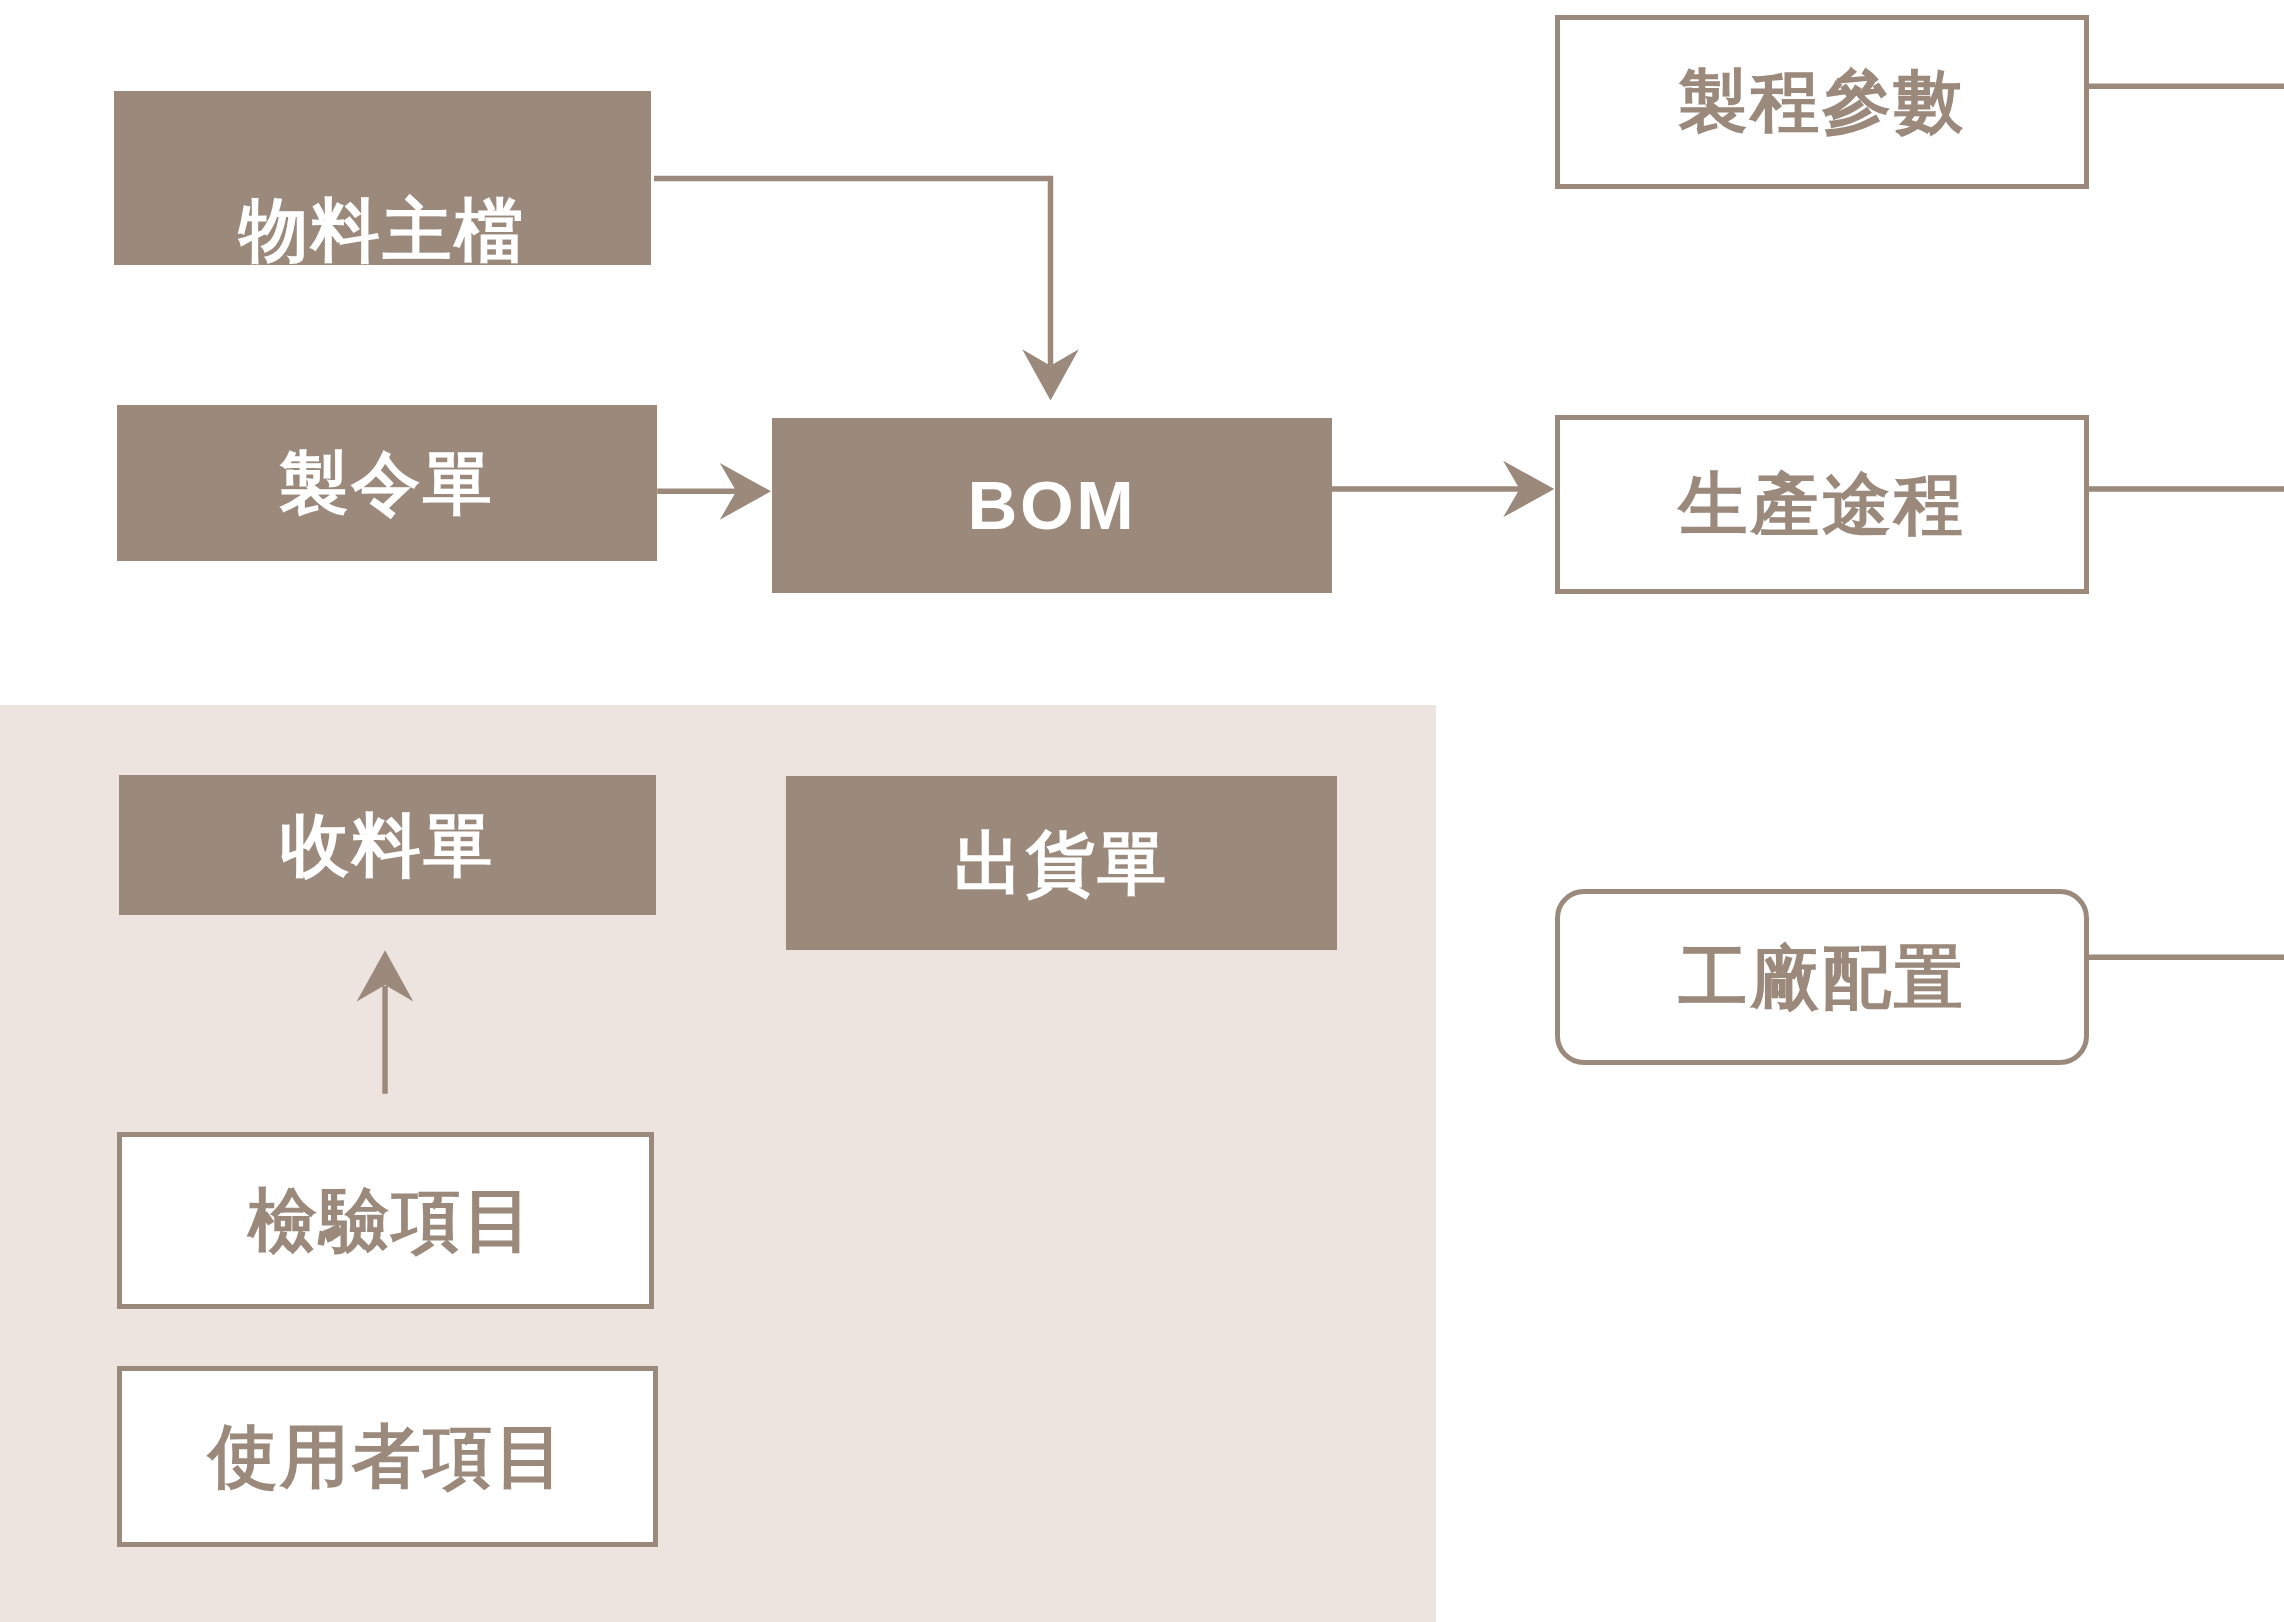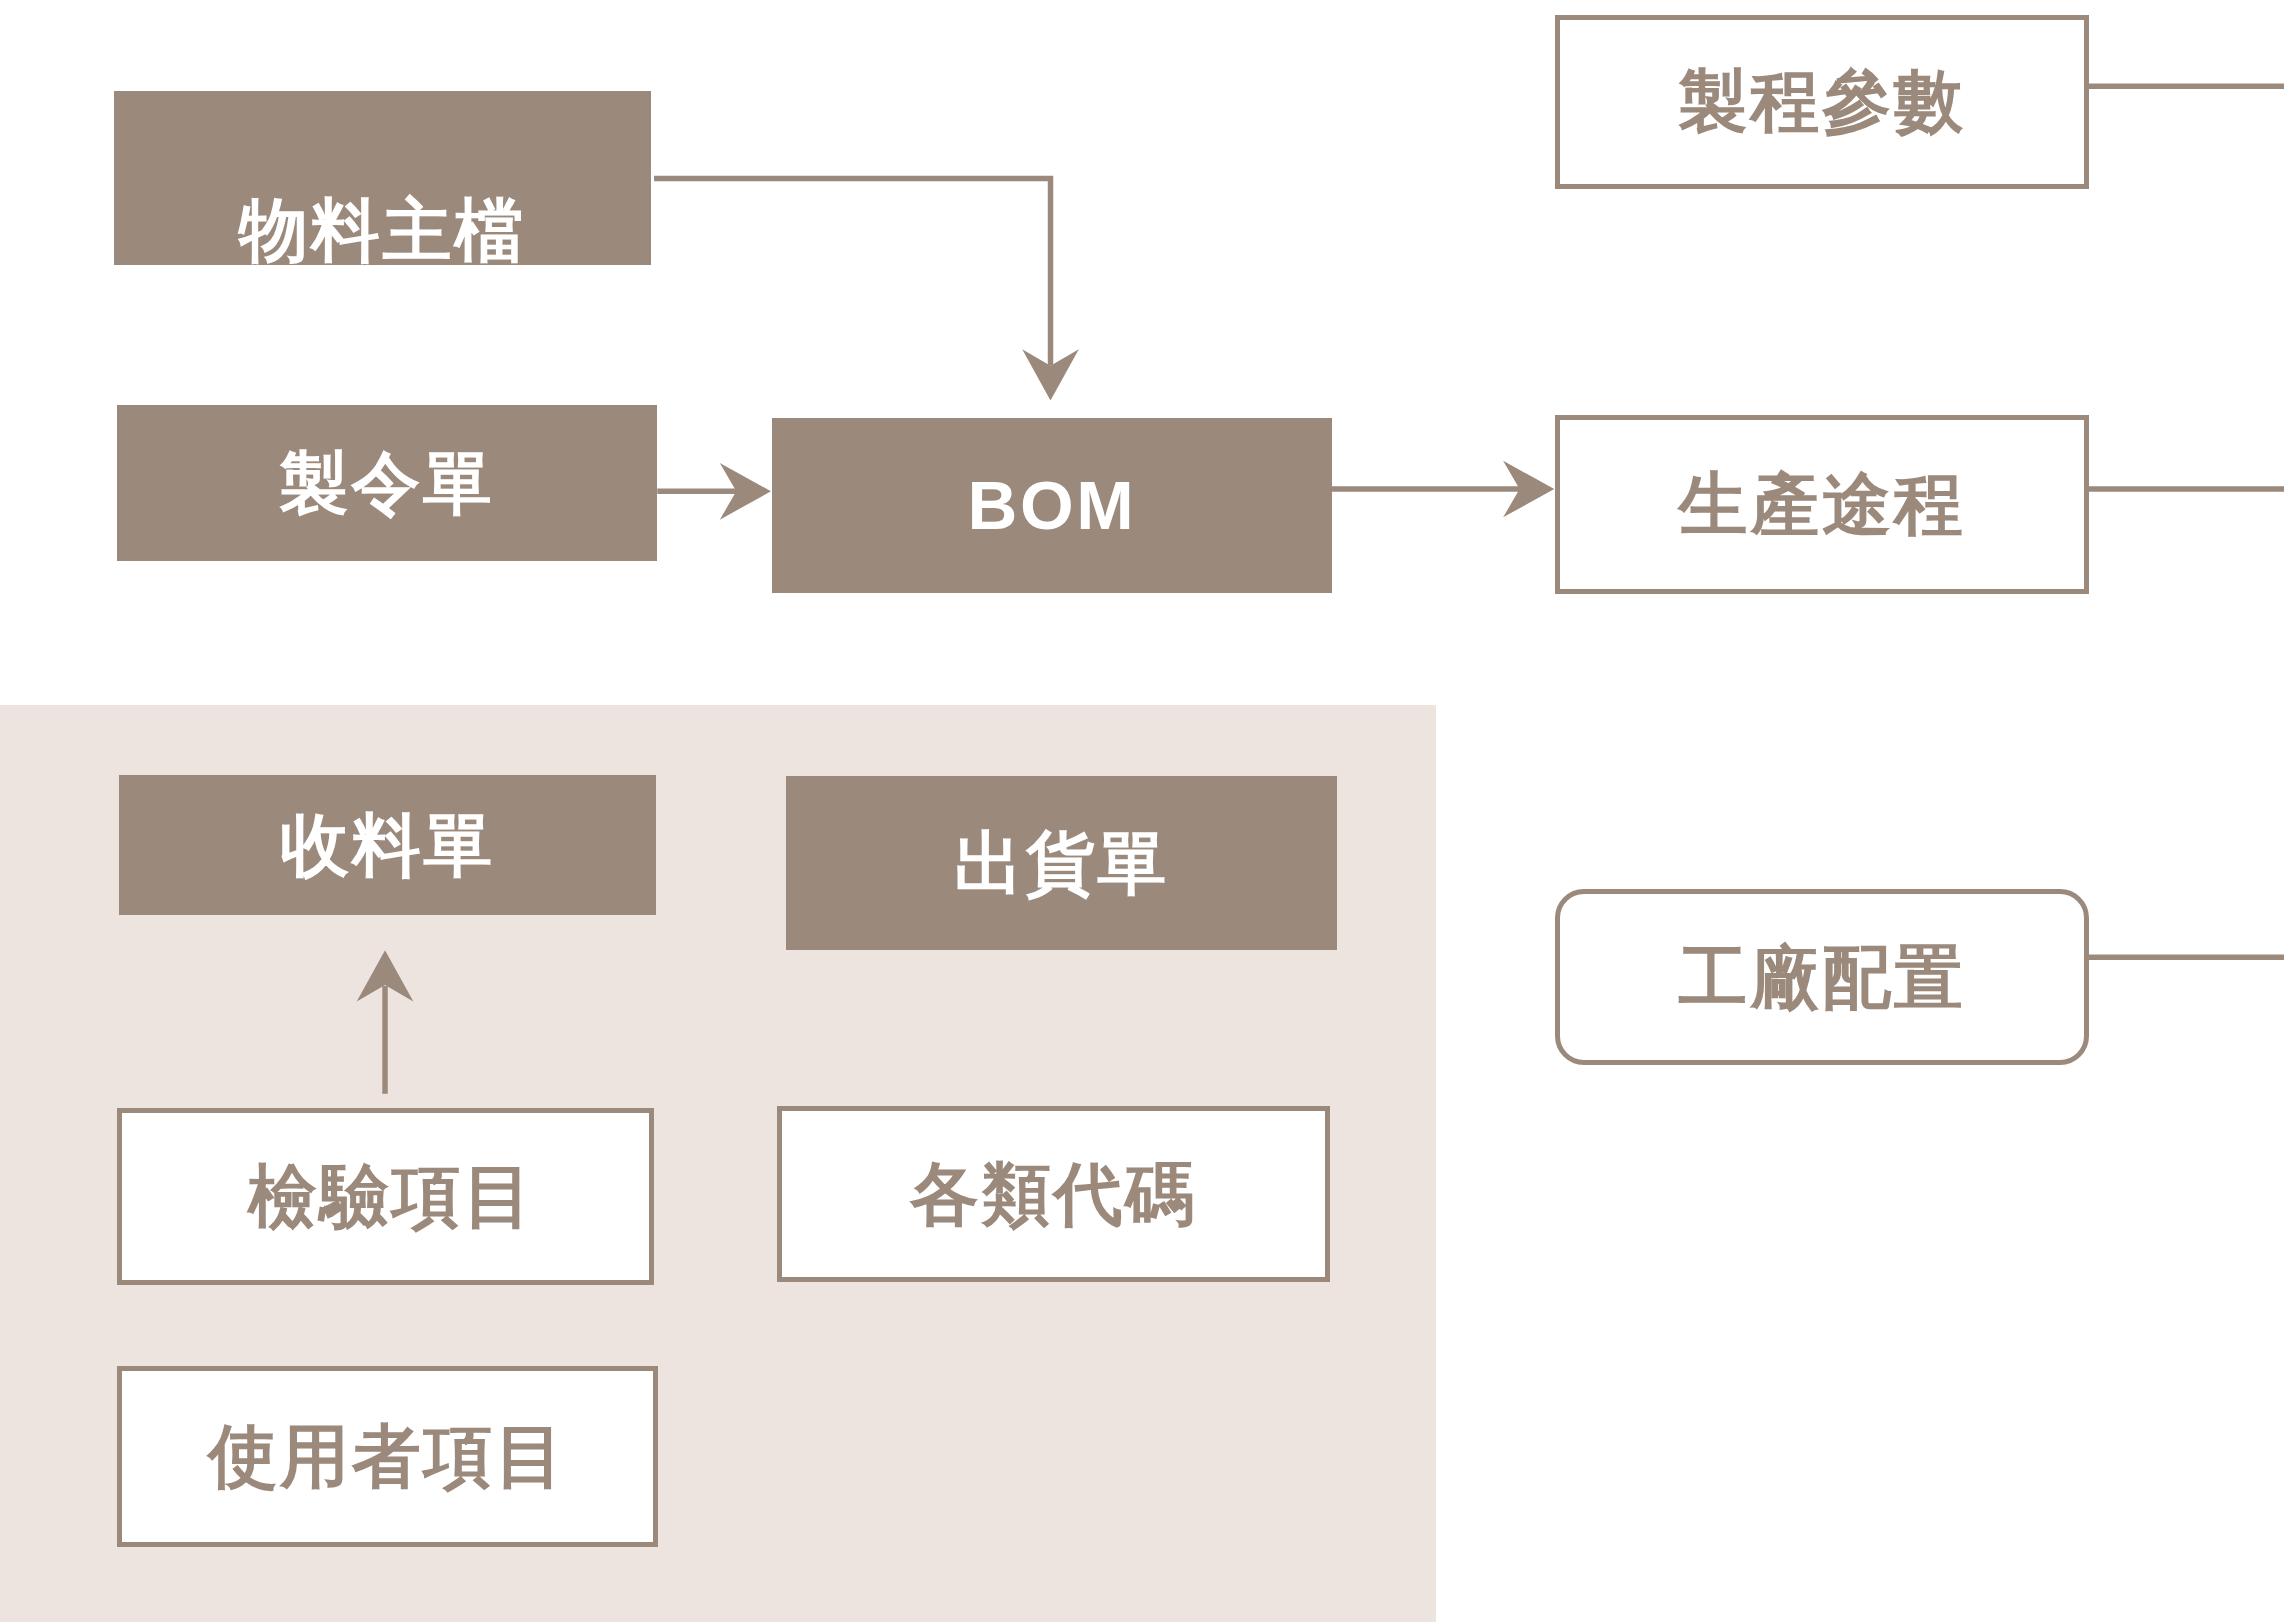--- a/index.html
+++ b/index.html
@@ -35,21 +35,21 @@
 
   
   .n-material  { left: 114px;  top: 91px;  width: 537px; height: 174px; align-items: flex-end; }
   .n-workorder { left: 117px;  top: 405px;  width: 540px; height: 156px; }
   .n-bom       { left: 772px; top: 418px;  width: 560px; height: 175px; }
   .n-receiving { left: 119px;  top: 775px; width: 537px; height: 140px; text-align: right; }
   .n-shipping  { left: 774px; top: 776px; width: 551px; height: 174px; margin-left: 12px; }
   .n-params    { left: 1555px; top: 0.9px;    width: 534px; height: 174px; }
   .n-routing   { left: 1555px; top: 401px;  width: 534px; height: 179px; }
   .n-factory   { left: 1555px; top: 875px; width: 534px; height: 176px; border-radius: 29px; }
-  .n-inspect   { left: 117px;  top: 1094px; width: 537px; height: 177px; padding-left: 12px; }
+  .n-inspect   { left: 117px;  top: 1118px; width: 537px; height: 177px; padding-left: 12px; }
   .n-codes     { left: 777px; top: 1092px; width: 553px; height: 176px; }
   .n-useritems { left: 117px;  top: 1352px; width: 541px; height: 181px; }
 </style>
 </head>
 <body>
 
 <div id="canvas">
 
   <div class="pink-panel"></div>
 
@@ -112,21 +112,18 @@
   </div>
   <div class="node box-outline n-routing">
     <span>生產途程</span>
   </div>
   <div class="node box-outline n-factory">
     <span>工廠配置</span>
   </div>
   <div class="node box-outline n-inspect">
     <span>檢驗項目</span>
   </div>
-  <div class="node box-outline n-codes">
-    <span>各類代碼</span>
-  </div>
   <div class="node box-outline n-useritems">
     <span>使用者項目</span>
   </div>
 
 </div>
 
 
 </body></html>

